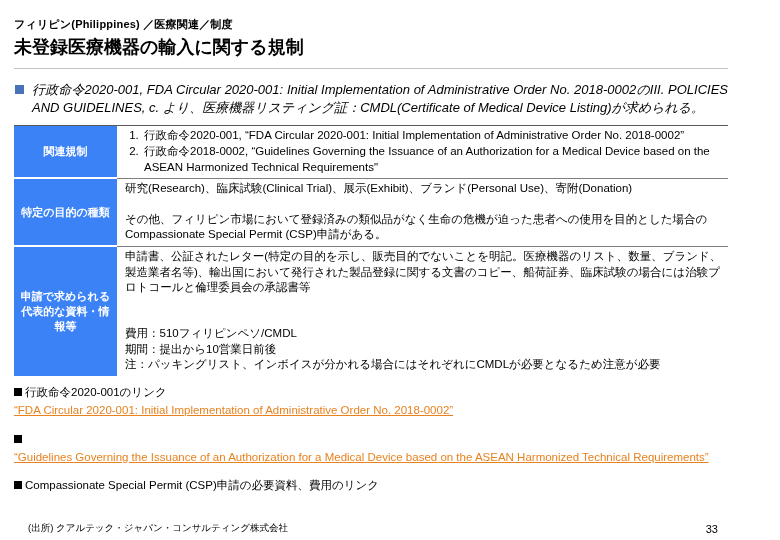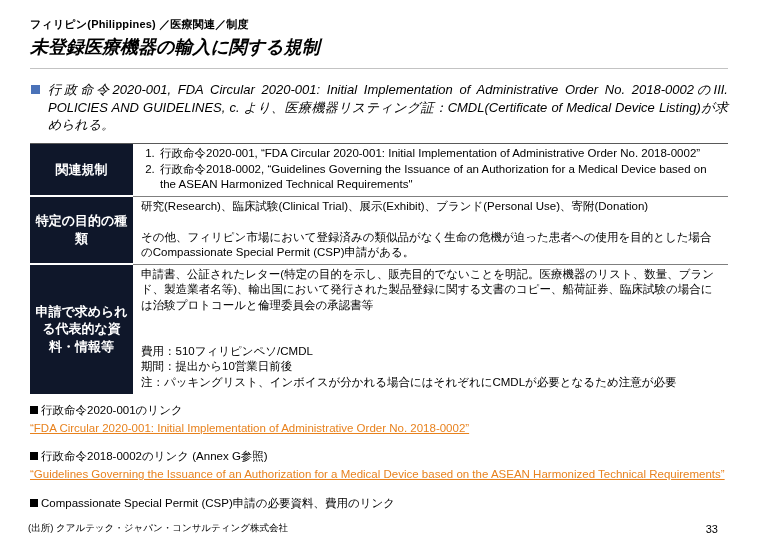--- a/index.html
+++ b/index.html
@@ -2,35 +2,35 @@
 <html><head>
 <meta charset="utf-8">
 <style>
   * { margin:0; padding:0; box-sizing:border-box; }
   html,body { width:780px; height:540px; }
   body {
     font-family:"Liberation Sans","DejaVu Sans",sans-serif;
     background:#ffffff; color:#000;
     position:relative; overflow:hidden;
   }
-  .page { position:relative; width:740px; height:540px; padding:0 12px 0 30px; }
+  .page { position:relative; width:740px; height:540px; padding:0 12px 0 14px; }
 
   .cat-label { padding-top:17px; font-size:11px; font-weight:bold; letter-spacing:0.2px; }
-  .page-title { margin-top:3px; font-size:18px; font-weight:bold;font-style:italic; }
+  .page-title { margin-top:3px; font-size:18px; font-weight:bold; }
   .rule { margin-top:9px; border-bottom:1px solid #C3C3C3; }
 
   .intro { margin-top:12px; display:flex; }
   .intro-bullet { flex:none; width:9px; height:9px; background:#4A72B8; margin:4px 8px 0 1px; }
   .intro-text { font-size:13px; line-height:1.36; text-align:justify;font-style:italic; }
 
   .reg-table { margin-top:9px; border-top:1px solid #595959; }
   .trow { display:flex; }
   .th-cell {
-    flex:none; width:103px; background:#0f172a; color:#fff;
-    font-size:13px; font-weight:bold; line-height:1.35;
+    flex:none; width:103px; background:#3b82f6; color:#fff;
+    font-size:11px; font-weight:bold; line-height:1.35;
     display:flex; align-items:center; justify-content:center;
     text-align:center; padding:2px 3px;
     border-bottom:2px solid #ffffff;
   }
   .trow:last-child .th-cell { border-bottom:none; }
   .td-cell {
     flex:1; font-size:11.5px; line-height:1.36;
     padding:2px 6px 3px 8px;
     border-bottom:1px solid #7F7F7F;
   }
@@ -108,21 +108,21 @@
   </div>
 
   <div class="links-section">
 
     <div class="link-block">
       <div class="link-label"><span class="sq"></span><span>行政命令2020-001のリンク</span></div>
       <a class="doc-link">“FDA Circular 2020-001: Initial Implementation of Administrative Order No. 2018-0002”</a>
     </div>
 
     <div class="link-block">
-      <div class="link-label"><span class="sq"></span><span>行政命令2018-0002のリンク (Annex G参照)</span></div>
+      <div class="link-label"><span class="sq"></span></div>
       <a class="doc-link">“Guidelines Governing the Issuance of an Authorization for a Medical Device based on the ASEAN Harmonized Technical Requirements”</a>
     </div>
 
     <div class="link-block">
       <div class="link-label"><span class="sq"></span><span>Compassionate Special Permit (CSP)申請の必要資料、費用のリンク</span></div>
     </div>
 
   </div>
 
   <div class="footer">

